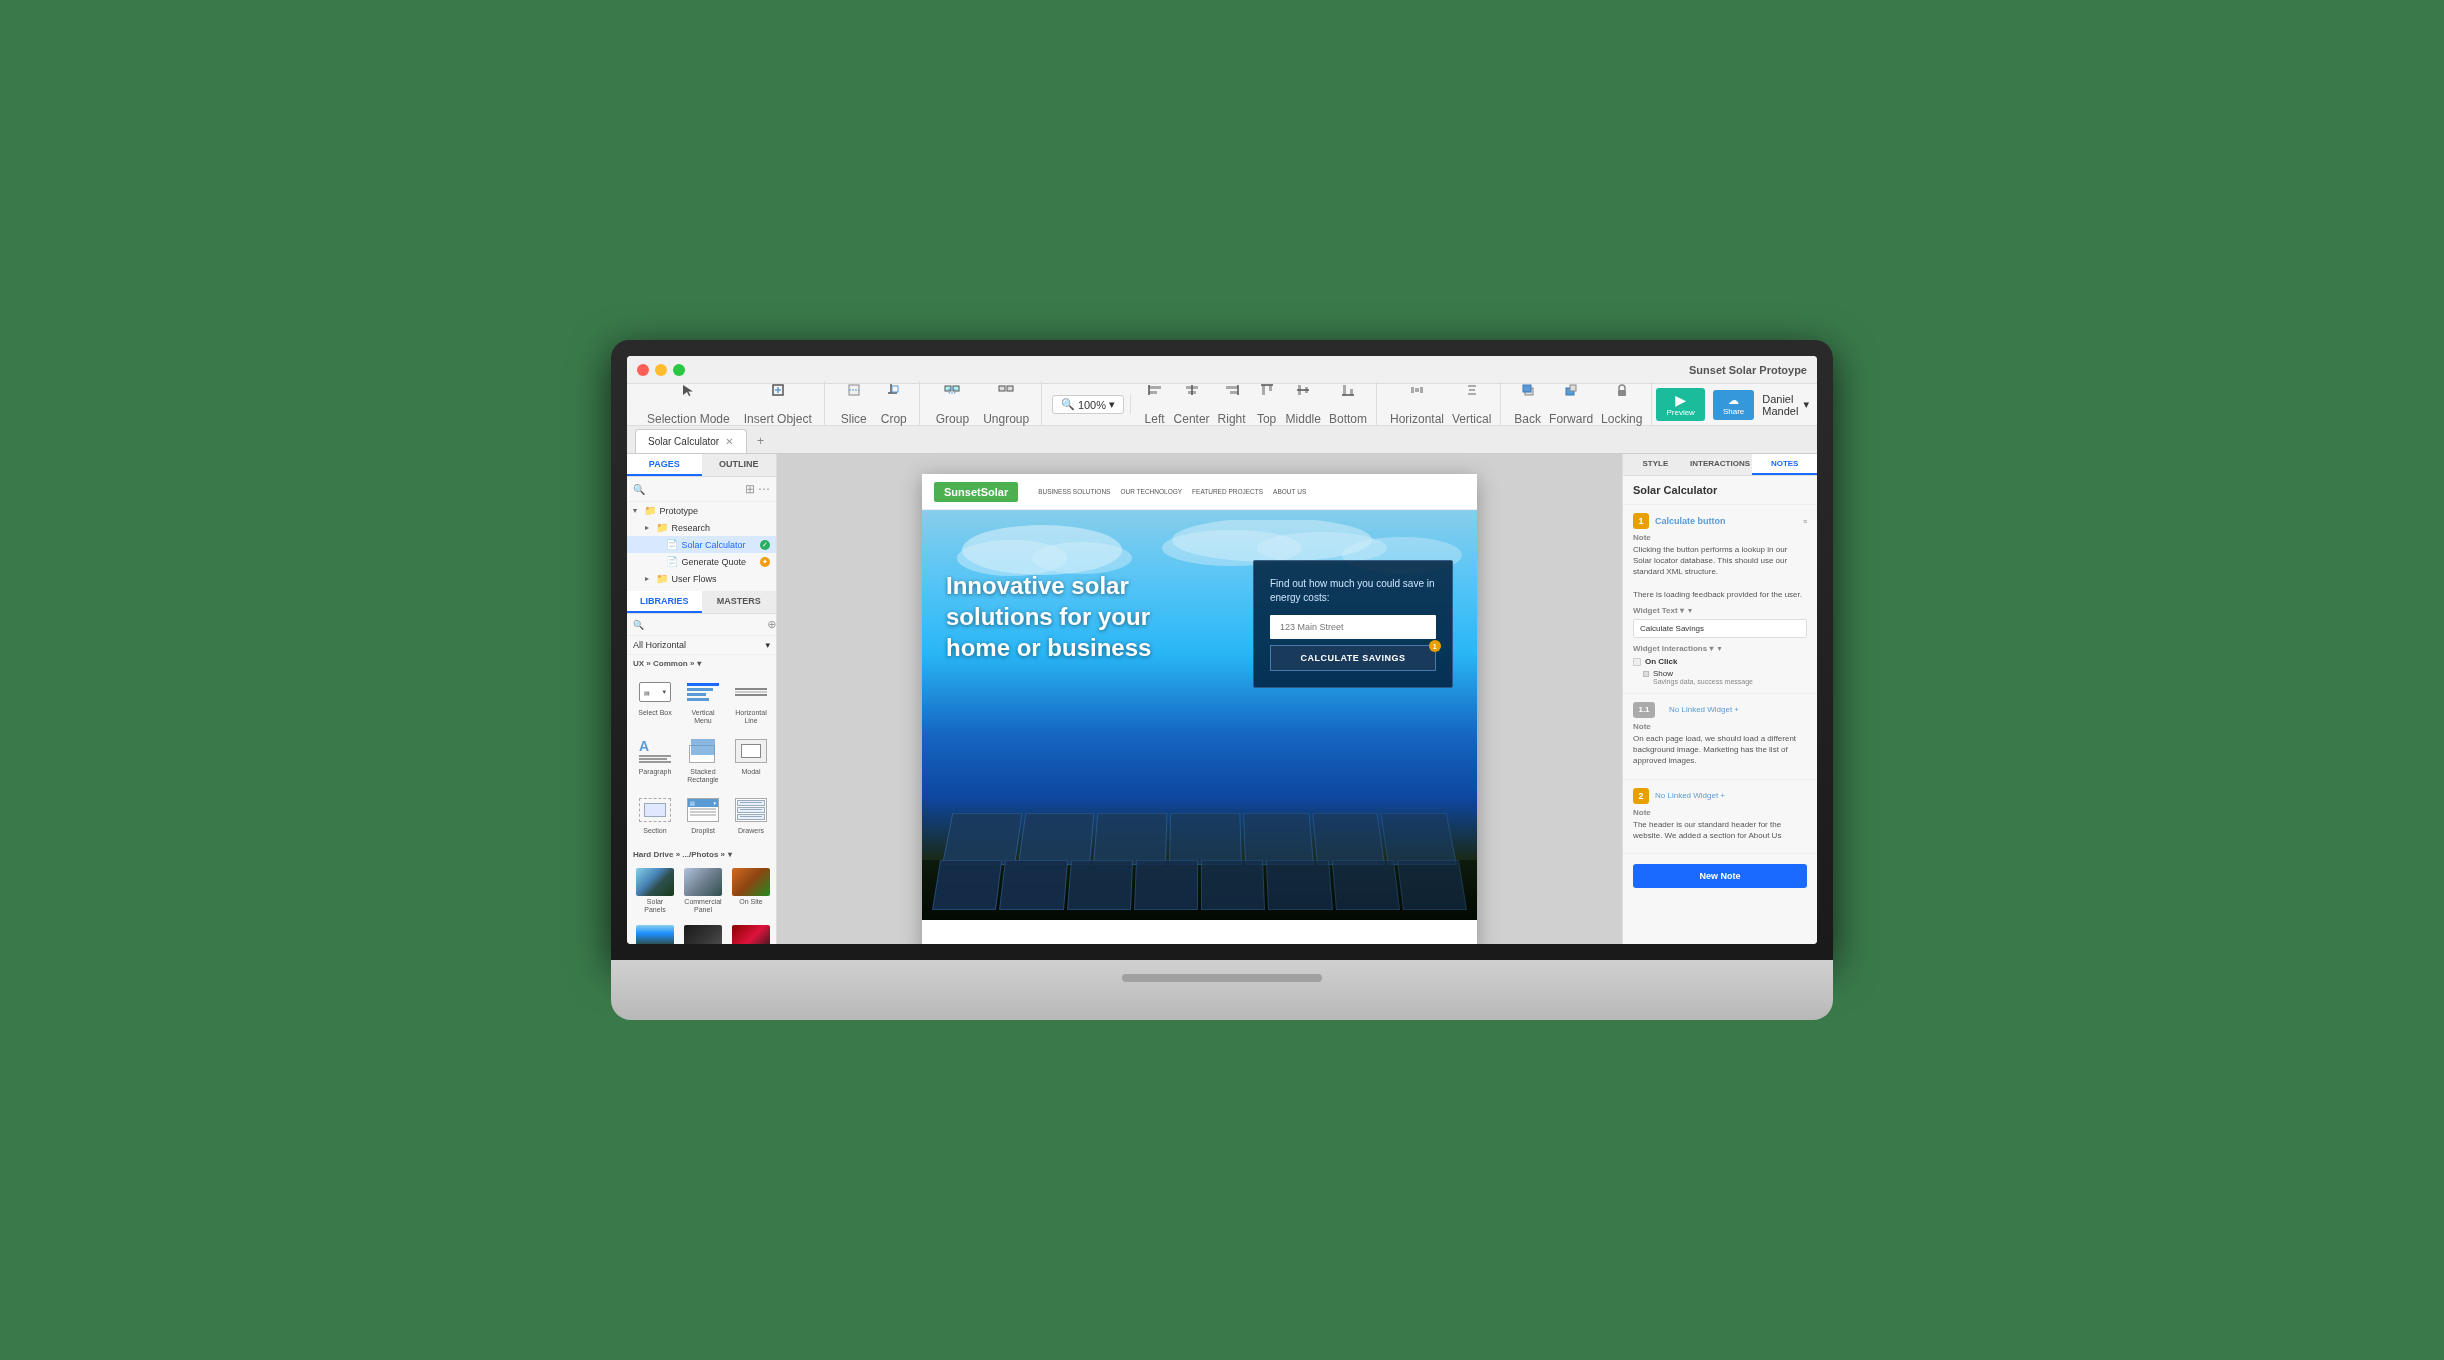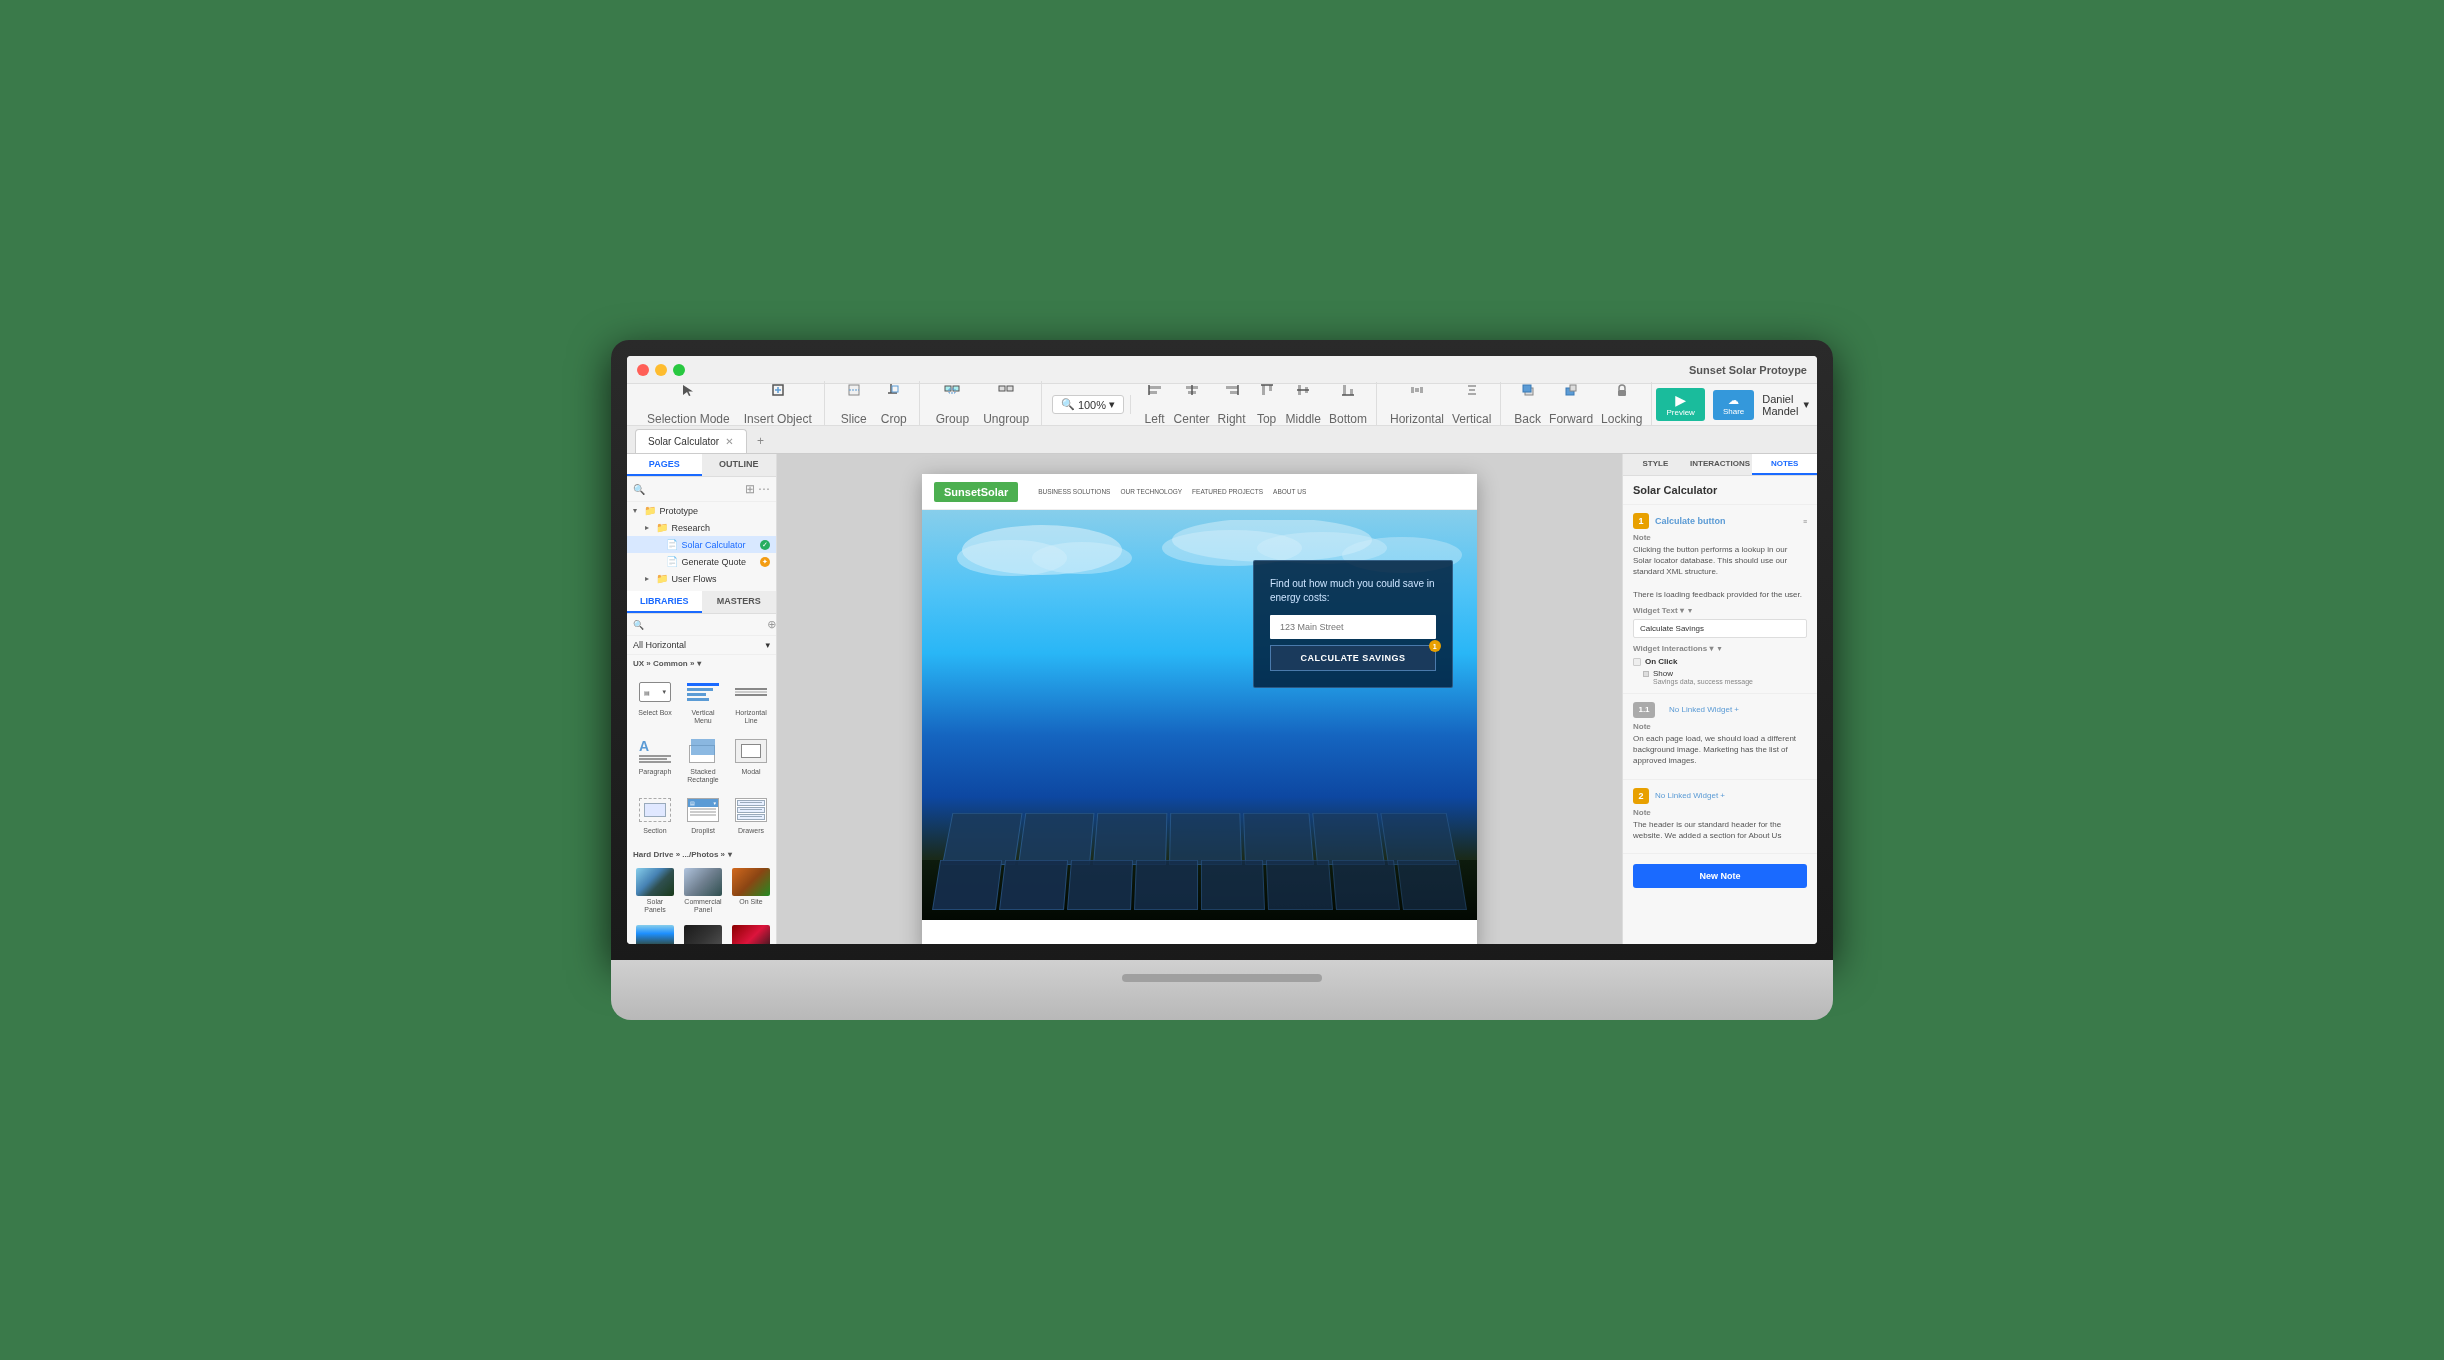--- a/index.html
+++ b/index.html
@@ -1462,20 +1462,25 @@
               <svg class="clouds-svg" height="120" viewBox="0 0 555 120" preserveAspectRatio="none">
                 <ellipse cx="120" cy="30" rx="80" ry="25" fill="rgba(255,255,255,0.6)"></ellipse>
                 <ellipse cx="90" cy="38" rx="55" ry="18" fill="rgba(255,255,255,0.5)"></ellipse>
                 <ellipse cx="160" cy="38" rx="50" ry="16" fill="rgba(255,255,255,0.45)"></ellipse>
                 <ellipse cx="350" cy="20" rx="100" ry="22" fill="rgba(255,255,255,0.5)"></ellipse>
                 <ellipse cx="310" cy="28" rx="70" ry="18" fill="rgba(255,255,255,0.45)"></ellipse>
                 <ellipse cx="400" cy="28" rx="65" ry="16" fill="rgba(255,255,255,0.4)"></ellipse>
                 <ellipse cx="480" cy="35" rx="60" ry="18" fill="rgba(255,255,255,0.4)"></ellipse>
               </svg>
 
+              <div class="solar-hero-text">
+                <div class="solar-hero-title">
+                  <div style="font-size:24px;font-weight:700;color:white;text-shadow:0 1px 4px rgba(0,0,0,0.5);line-height:1.3;max-width:220px;">Innovative solar solutions for your home or business</div>
+                </div>
+              </div>
 
               <div class="solar-calculator-box">
                 <div class="solar-calc-title">Find out how much you could save in energy costs:</div>
                 <input class="solar-calc-input" type="text" placeholder="123 Main Street" style="">
                 <div class="solar-calc-btn">
                   <span>CALCULATE SAVINGS</span>
                   <div class="solar-calc-btn-badge">
                     <span>1</span>
                   </div>
                 </div>

